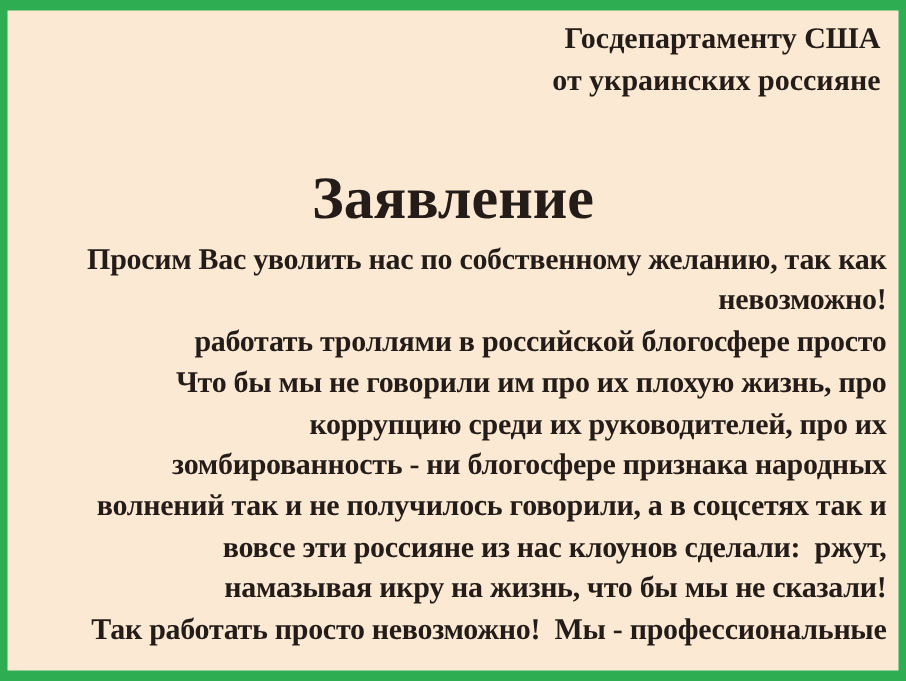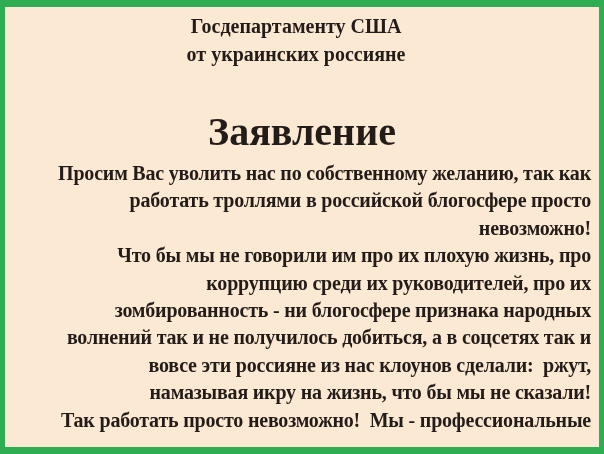--- a/index.html
+++ b/index.html
@@ -11,21 +11,21 @@
   .page {
     box-sizing: border-box;
     width: 604px; height: 454px;
     background: var(--bg, #fbe9d4);
     border-style: solid;
     border-color: var(--border, #2fad52);
     border-width: 7px 5px 7px 5px;
     color: var(--ink, #241c18);
   }
   .header {
-    text-align: center;
+    text-align: right;
     padding: 5px 12px 0 0;
     font-weight: bold;
     font-size: 20px;
     line-height: 28px;
   }
   .title {
     text-align: center;
     font-weight: bold;
     font-size: 40px;
     line-height: 44px;
@@ -50,24 +50,24 @@
 
   <div class="header">
     <div>Госдепартаменту США</div>
     <div>от украинских россияне</div>
   </div>
 
   <div class="title">Заявление</div>
 
   <div class="body-text">
     <div class="body-line">Просим Вас уволить нас по собственному желанию, так как</div>
+    <div class="body-line">невозможно!</div>
     <div class="body-line">работать троллями в российской блогосфере просто</div>
-    <div class="body-line">невозможно!</div>
     <div class="body-line">Что бы мы не говорили им про их плохую жизнь, про</div>
     <div class="body-line">коррупцию среди их руководителей, про их</div>
     <div class="body-line">зомбированность - ни блогосфере признака народных</div>
-    <div class="body-line">волнений так и не получилось добиться, а в соцсетях так и</div>
+    <div class="body-line">волнений так и не получилось говорили, а в соцсетях так и</div>
     <div class="body-line">вовсе эти россияне из нас клоунов сделали:  ржут,</div>
     <div class="body-line">намазывая икру на жизнь, что бы мы не сказали!</div>
     <div class="body-line">Так работать просто невозможно!  Мы - профессиональные</div>
   </div>
 
 </div>
 
 </body></html>

